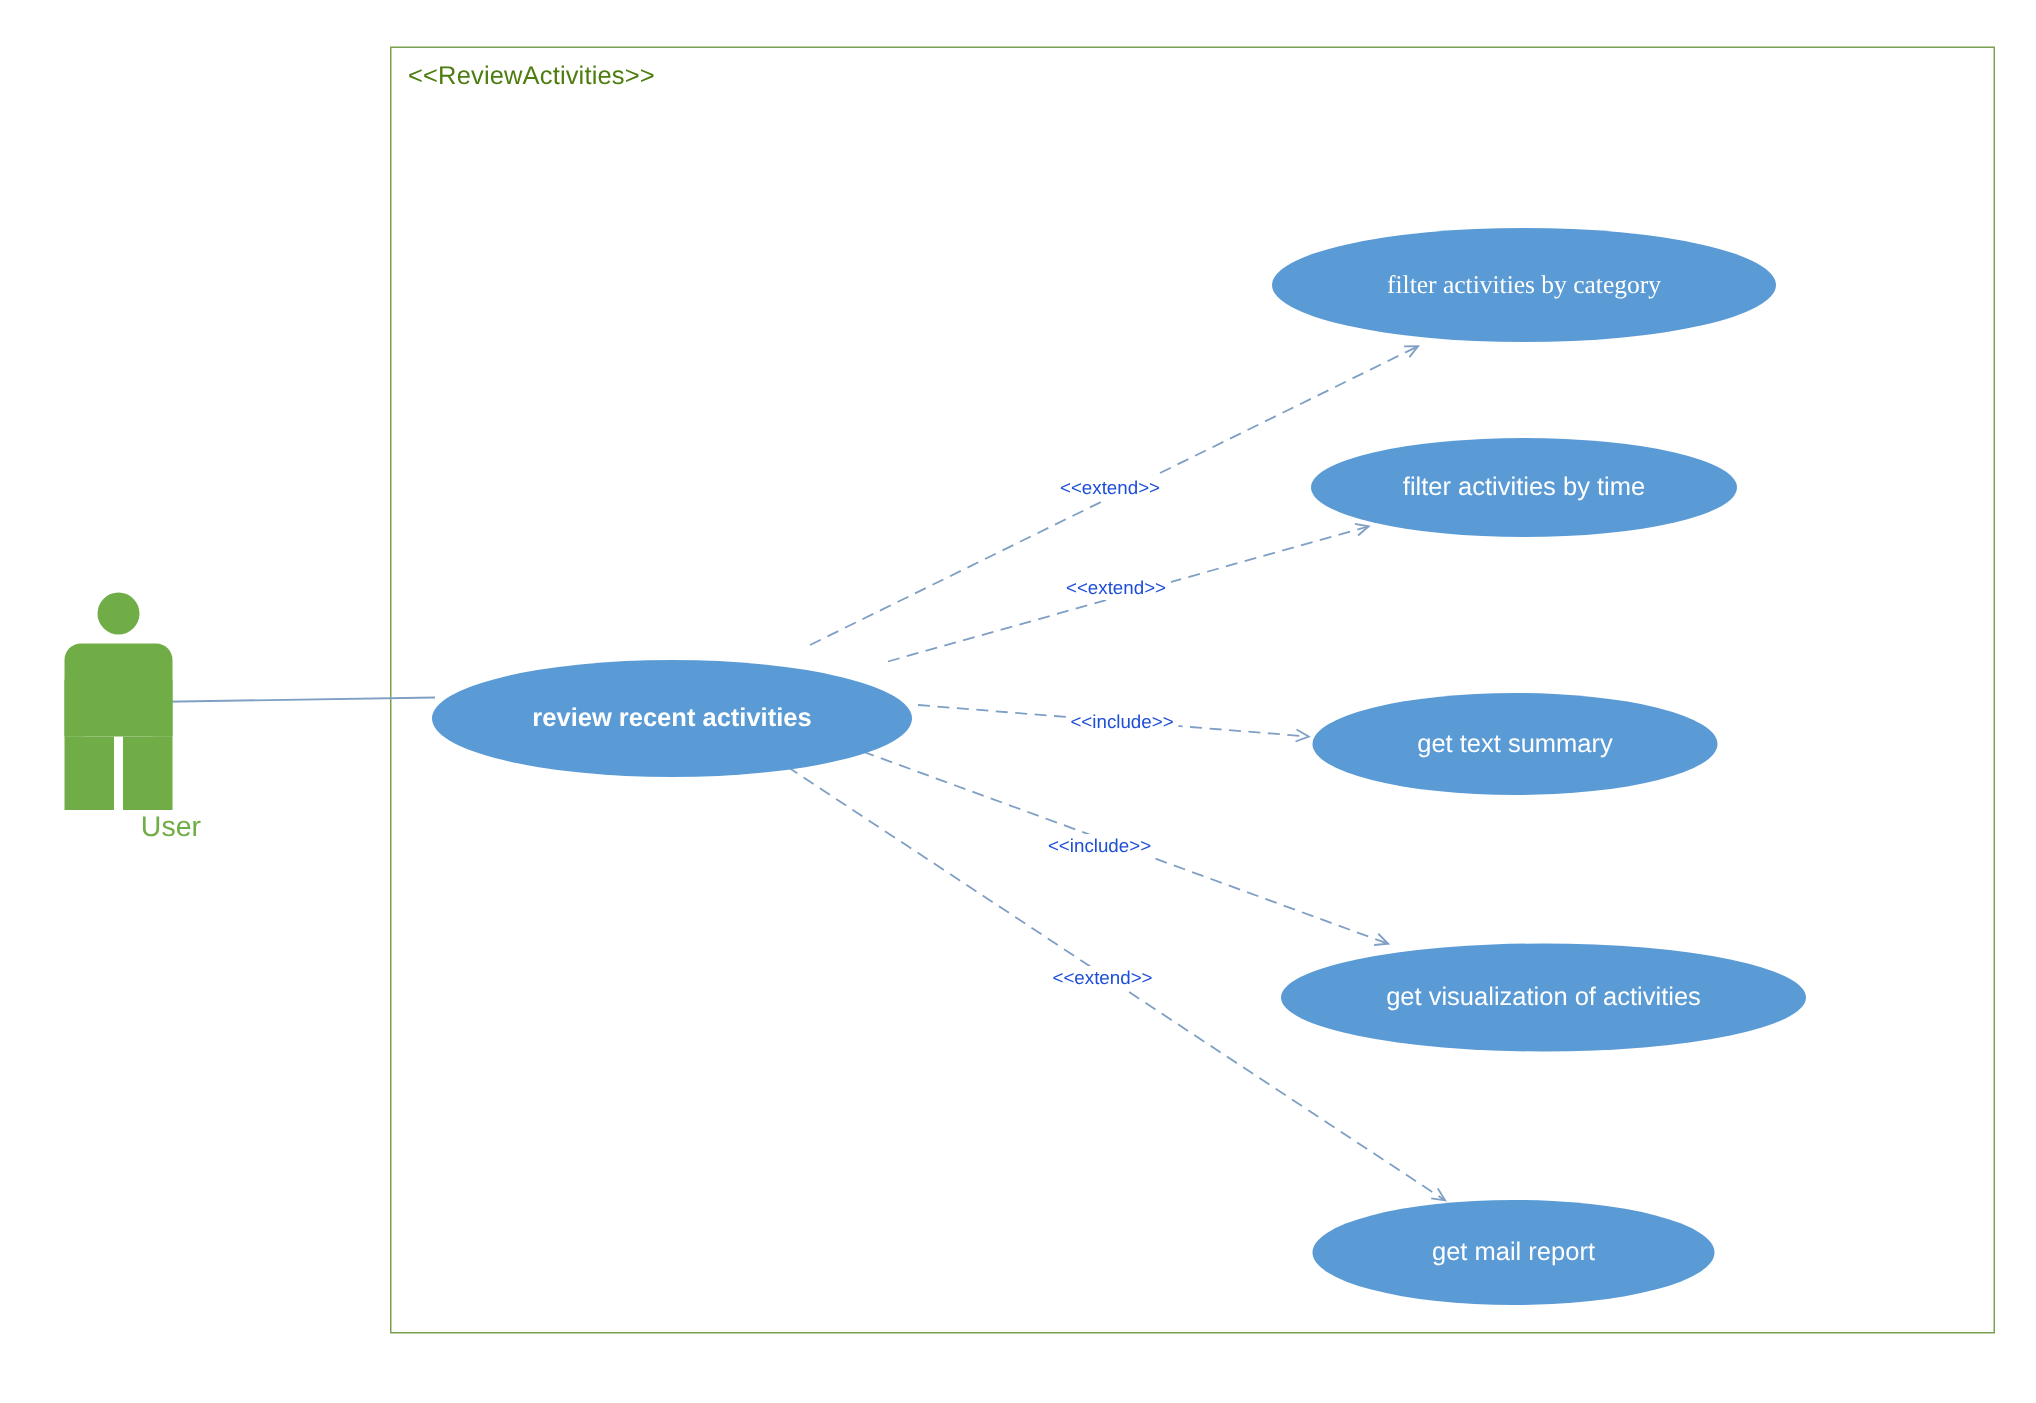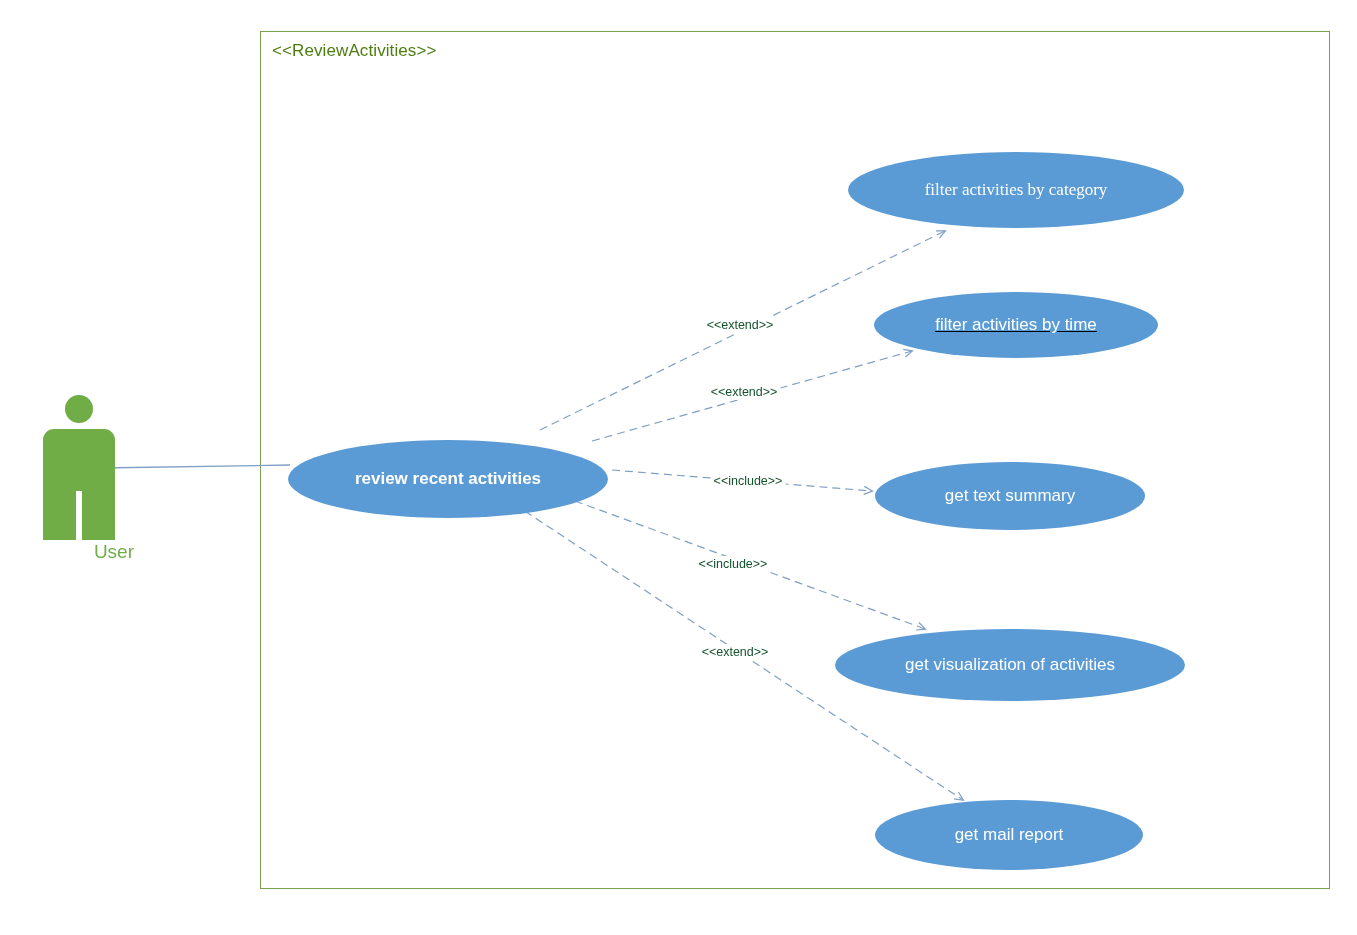--- a/index.html
+++ b/index.html
@@ -136,21 +136,21 @@
     text-align: center;
     line-height: 1.15;
     padding: 0 14px;
     white-space: nowrap;
   }
 
   
   .rel-label {
     position: absolute;
     font-size: 12.5px;
-    color: #14532d;
+    color: #1d4ed8;
     background: #ffffff;
     padding: 1px 3px;
     white-space: nowrap;
     transform: translate(-50%, -50%);
   }
 </style>
 </head>
 <body>
 
 <div id="diagram-root">
@@ -186,27 +186,27 @@
     <div class="actor-label">User</div>
   </div>
 
   <div id="usecase-layer">
       <div class="usecase" style="left: 288px; top: 440px; width: 320px; height: 78px; font-weight: bold;">
         <span class="usecase-label">review recent activities</span>
       </div>
       <div class="usecase" style="left: 848px; top: 152px; width: 336px; height: 76px; font-family: Liberation Serif, serif;">
         <span class="usecase-label">filter activities by category</span>
       </div>
-      <div class="usecase" style="left: 874px; top: 292px; width: 284px; height: 66px; text-decoration: underline;">
+      <div class="usecase" style="left: 874px; top: 292px; width: 284px; height: 66px;">
         <span class="usecase-label">filter activities by time</span>
       </div>
       <div class="usecase" style="left: 875px; top: 462px; width: 270px; height: 68px;">
         <span class="usecase-label">get text summary</span>
       </div>
-      <div class="usecase" style="left: 835px; top: 629px; width: 350px; height: 72px;">
+      <div class="usecase" style="left: 854px; top: 629px; width: 350px; height: 72px;">
         <span class="usecase-label">get visualization of activities</span>
       </div>
       <div class="usecase" style="left: 875px; top: 800px; width: 268px; height: 70px;">
         <span class="usecase-label">get mail report</span>
       </div>
     </div>
   <div id="rel-label-layer">
       <div class="rel-label" style="left: 740px; top: 325px;">&lt;&lt;extend&gt;&gt;</div>
       <div class="rel-label" style="left: 744px; top: 392px;">&lt;&lt;extend&gt;&gt;</div>
       <div class="rel-label" style="left: 748px; top: 481px;">&lt;&lt;include&gt;&gt;</div>

